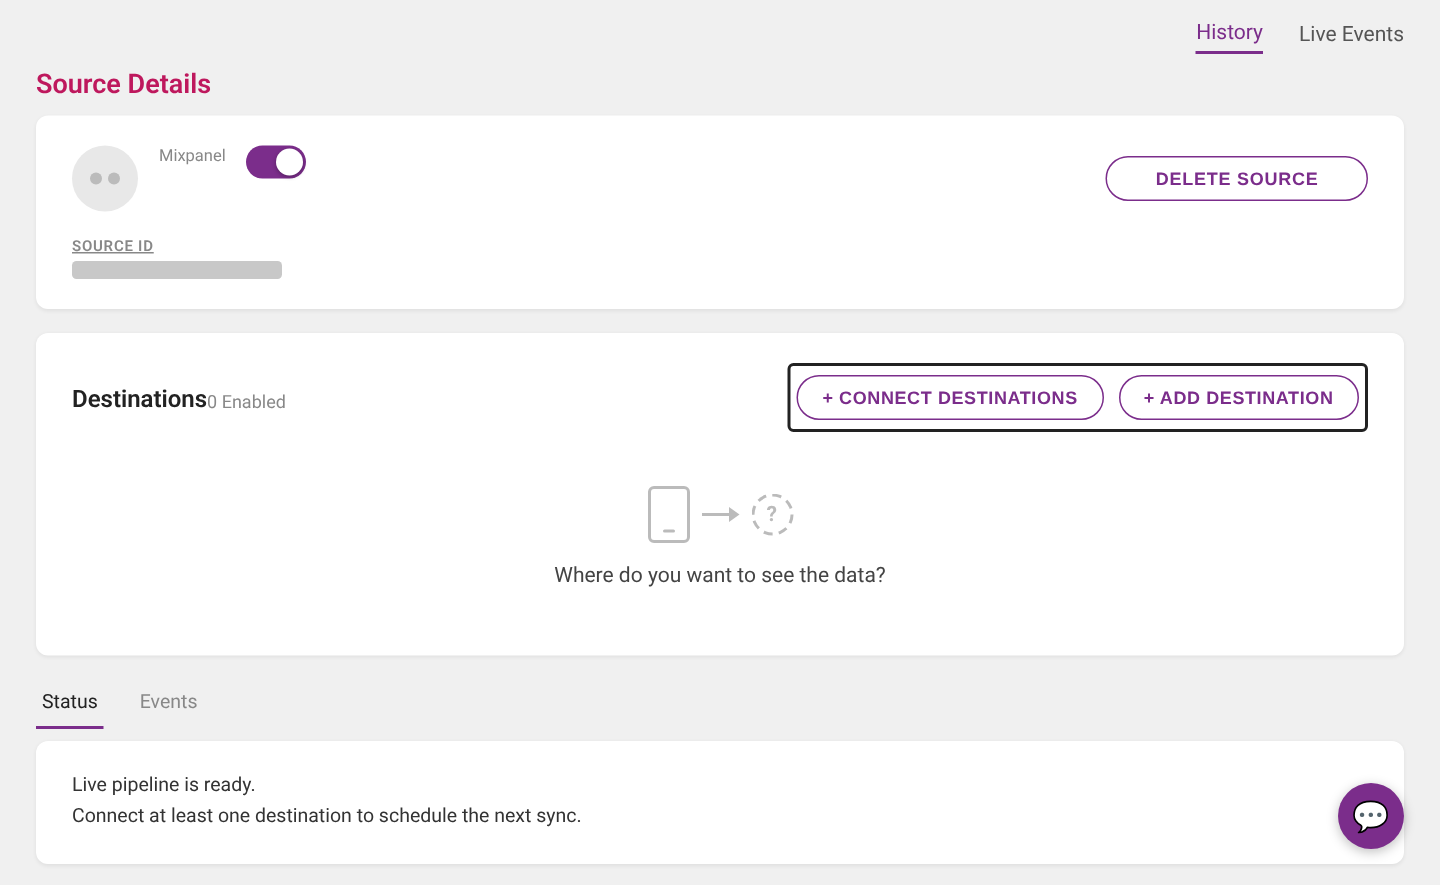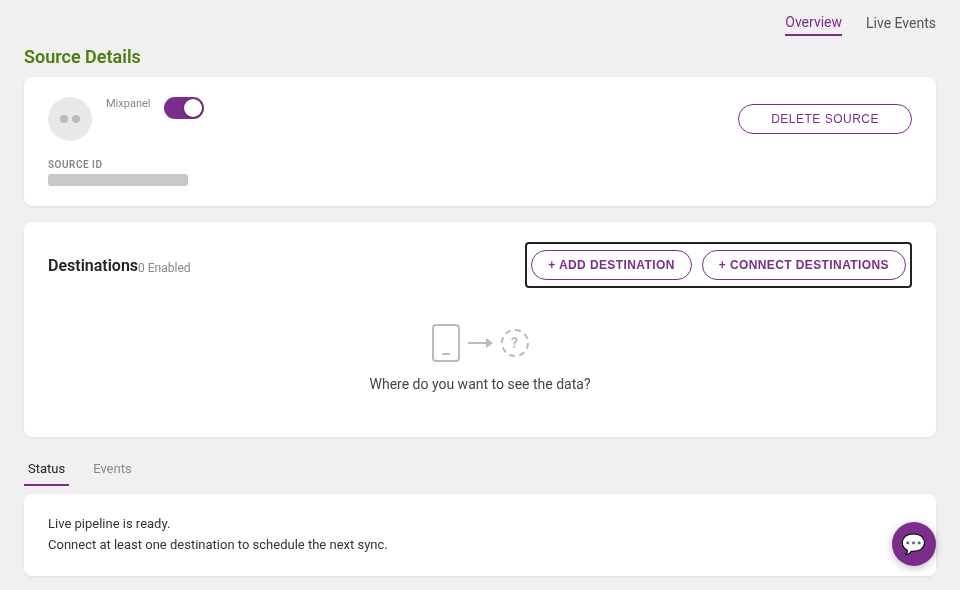--- a/index.html
+++ b/index.html
@@ -23,21 +23,21 @@
       color: #555;
       cursor: pointer;
       padding-bottom: 4px;
       text-decoration: none;
     }
     .nav-link.active {
       color: #7b2d8b;
       border-bottom: 2px solid #7b2d8b;
     }
     .page-title {
-      color: #4d7c0f;
+      color: #be185d;
       font-size: 18px;
       font-weight: 600;
       padding: 10px 24px 10px 24px;
     }
     .card {
       background: #fff;
       border-radius: 8px;
       margin: 0 24px 16px 24px;
       padding: 20px 24px;
       box-shadow: 0 1px 3px rgba(0,0,0,0.07);
@@ -114,39 +114,40 @@
       right: 2px;
       box-shadow: 0 1px 3px rgba(0,0,0,0.3);
     }
     .delete-btn {
       border: 1px solid #7b2d8b;
       color: #7b2d8b;
       background: transparent;
       border-radius: 20px;
       padding: 7px 32px;
       font-size: 12px;
-      font-weight: 400;
+      font-weight: 700;
       cursor: pointer;
       letter-spacing: 0.5px;
     }
     .source-fields {
       display: flex;
       gap: 16px;
       margin-top: 18px;
     }
     .field-group {
       display: flex;
       flex-direction: column;
       gap: 4px;
     }
     .field-label {
       font-size: 10px;
       color: #888;
       font-weight: 600;
       letter-spacing: 0.5px;
+      text-decoration: underline;
     }
     .field-value-bar {
       height: 12px;
       border-radius: 3px;
       background: #c8c8c8;
     }
     .field-value-bar.short { width: 140px; }
     .field-value-bar.long { width: 160px; }
     .destinations-header {
       display: flex;
@@ -302,21 +303,21 @@
     }
     .chat-icon {
       color: #fff;
       font-size: 20px;
     }
   </style>
 </head>
 <body>
 
 <div class="top-nav">
-  <a class="nav-link active">Overview</a>
+  <a class="nav-link active">History</a>
   <a class="nav-link">Live Events</a>
 </div>
 
 <div class="page-title">Source Details</div>
 
 <div class="card">
   <div class="source-header">
     <div class="source-left">
       <div class="source-avatar">
         <div class="avatar-dots">
@@ -341,22 +342,22 @@
   </div>
 </div>
 
 <div class="card">
   <div class="destinations-header">
     <div class="destinations-title-group">
       <span class="destinations-title">Destinations</span>
       <span class="destinations-badge">0 Enabled</span>
     </div>
     <div class="destinations-actions">
+      <button class="action-btn">+ CONNECT DESTINATIONS</button>
       <button class="action-btn">+ ADD DESTINATION</button>
-      <button class="action-btn">+ CONNECT DESTINATIONS</button>
     </div>
   </div>
   <div class="destinations-empty">
     <div class="empty-icon">
       <div class="phone-icon"></div>
       <div class="arrow-line">
         <div class="arrow-dash"></div>
         <div class="arrow-head"></div>
       </div>
       <div class="question-circle">?</div>

